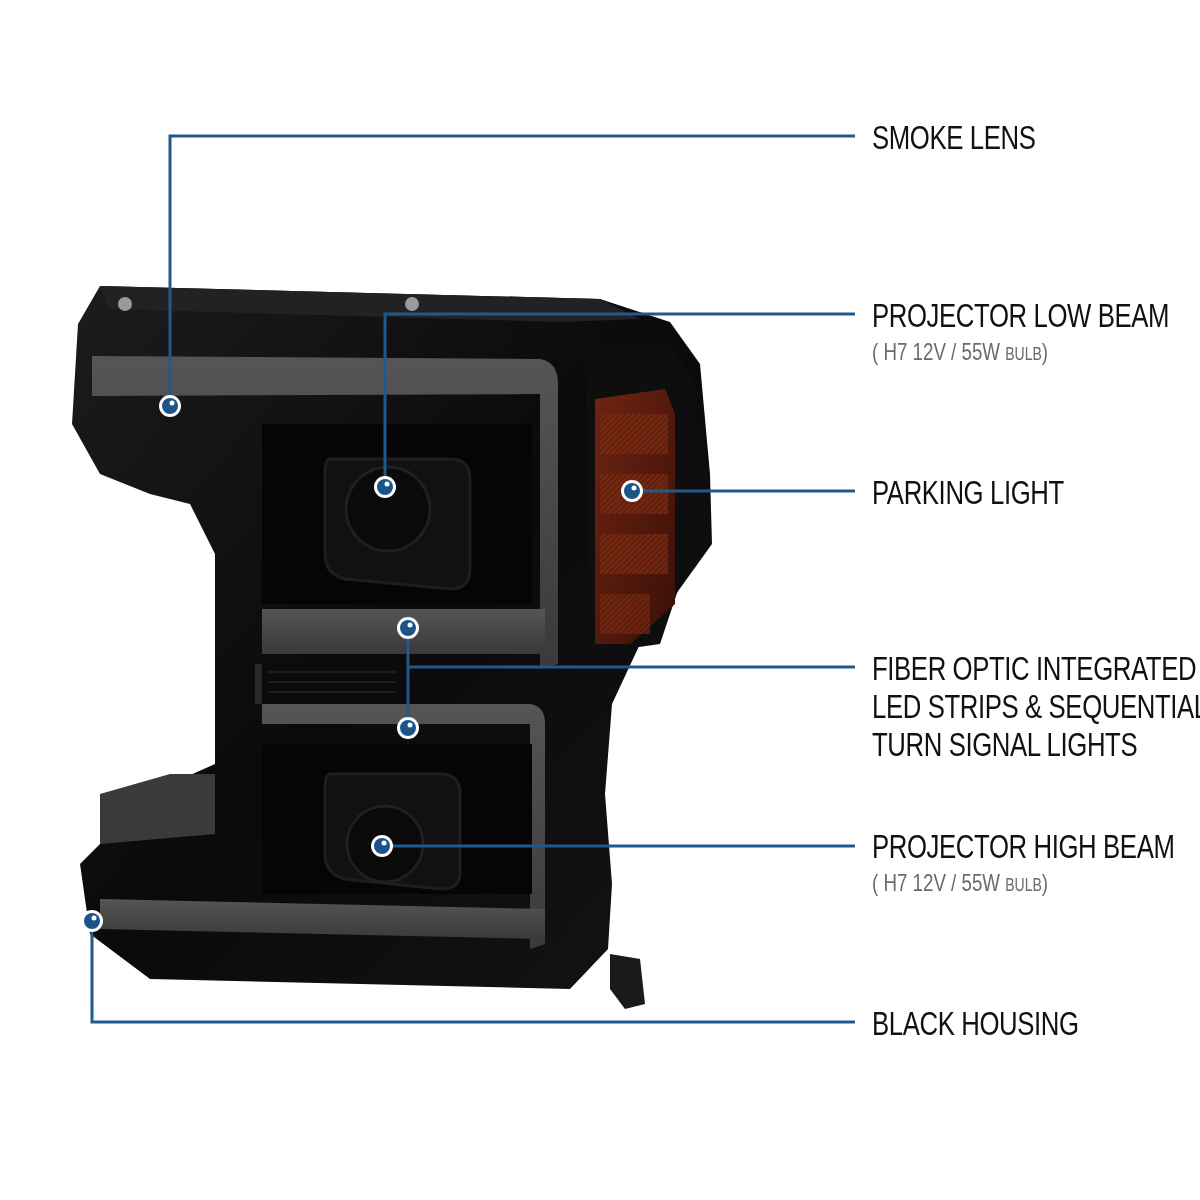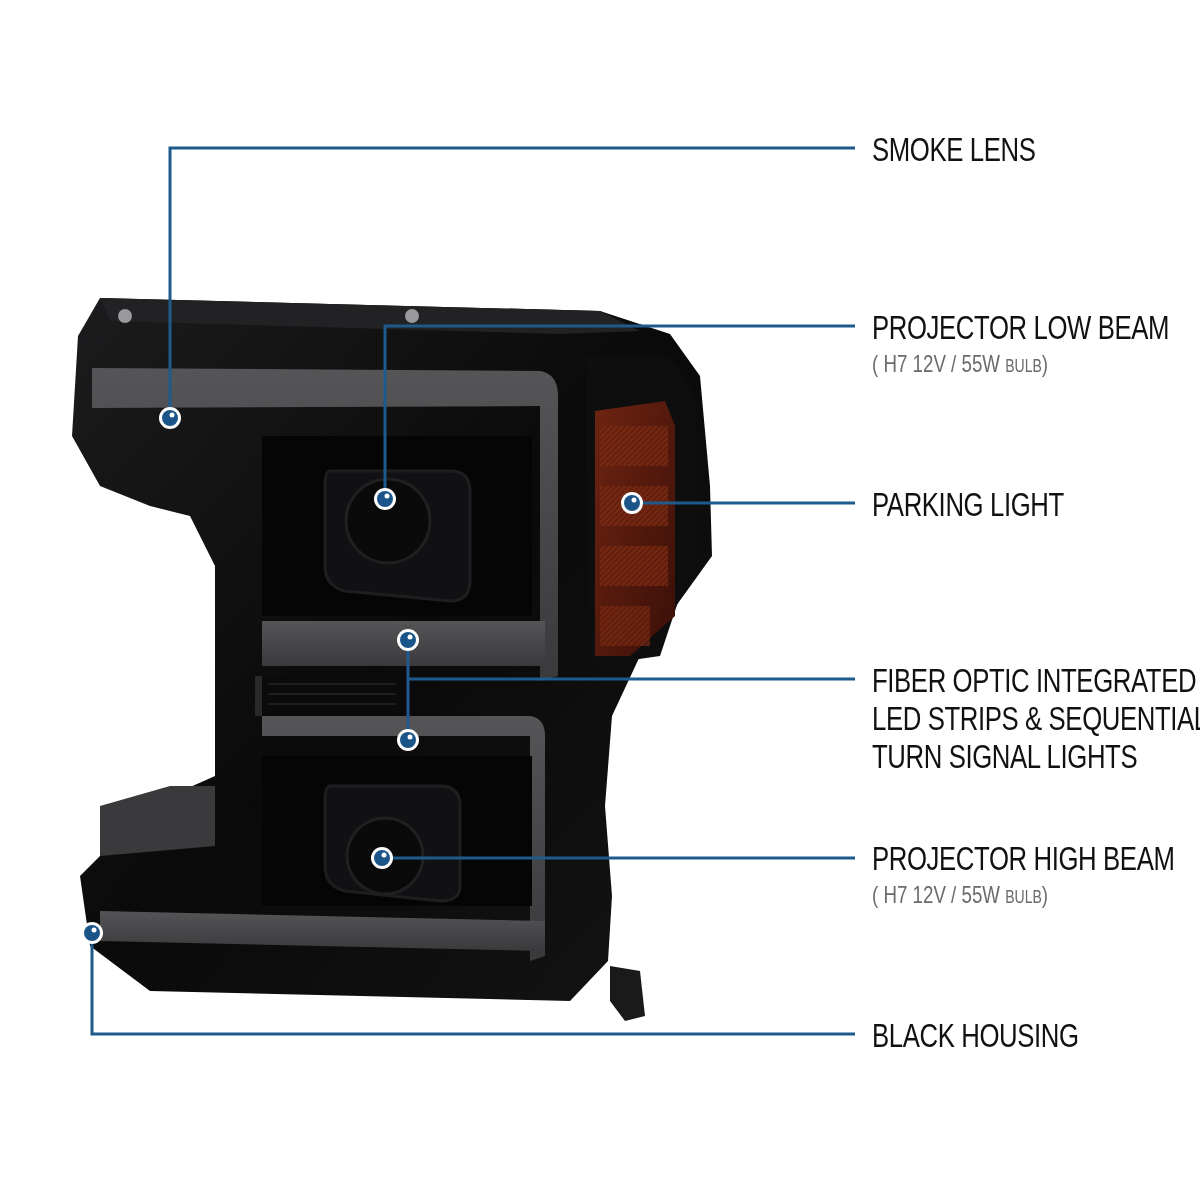--- a/index.html
+++ b/index.html
@@ -1,18 +1,18 @@
 <!DOCTYPE html>
 <html><head>
   <meta charset="utf-8">
   <style>
     html, body { margin: 0; padding: 0; background: #ffffff; }
     body { width: 1200px; height: 1200px; position: relative; overflow: hidden;
            font-family: "Liberation Sans", sans-serif; }
-    .stage { position: absolute; left: 0; top: 16px; width: 1200px; height: 989px; }
+    .stage { position: absolute; left: 0; top: 4px; width: 1200px; height: 989px; }
     .label { position: absolute; left: 872px; color: #111111;
              font-family: "Liberation Sans", sans-serif; font-weight: normal;
              font-size: 33px; line-height: 36px; letter-spacing: -0.5px;
              transform: scaleX(0.78); transform-origin: left top; white-space: nowrap; }
     .sub { position: absolute; left: 872px; color: #6b6b6b;
            font-family: "Liberation Sans", sans-serif; font-size: 24px; line-height: 26px;
            transform: scaleX(0.78); transform-origin: left top; white-space: nowrap; }
     .sub .small { font-size: 18px; }
     .multi { line-height: 38px; }
   </style>

